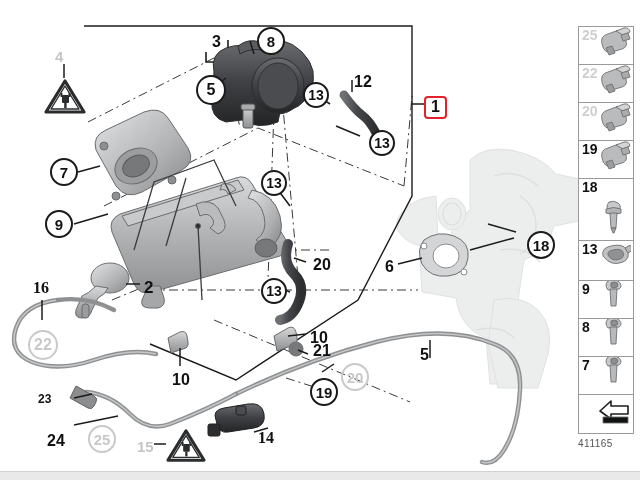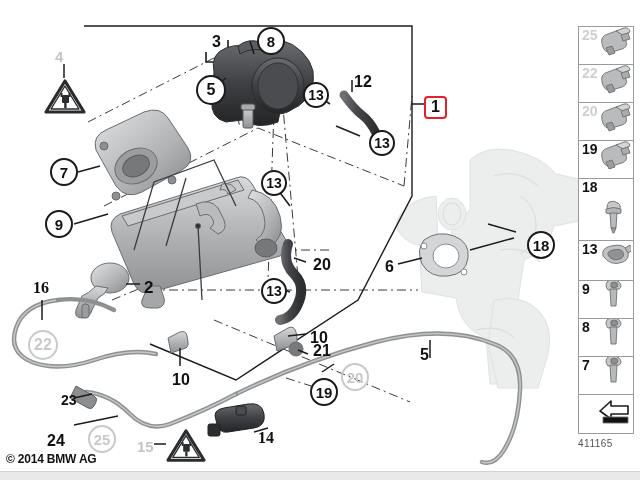--- a/index.html
+++ b/index.html
@@ -291,21 +291,21 @@
       <div class="lbl" style="left: 354px; top: 73px; font-size: 16px;">12</div>
       <div class="lbl hl" style="left: 424px; top: 96px; font-size: 16px;">1</div>
       <div class="lbl" style="left: 144px; top: 278px; font-size: 17px;">2</div>
       <div class="lbl" style="left: 33px; top: 279px; font-size: 16px; font-family: Liberation Serif, serif;">16</div>
       <div class="lbl" style="left: 385px; top: 258px; font-size: 16px;">6</div>
       <div class="lbl" style="left: 313px; top: 256px; font-size: 16px;">20</div>
       <div class="lbl" style="left: 310px; top: 329px; font-size: 16px;">10</div>
       <div class="lbl" style="left: 313px; top: 342px; font-size: 16px;">21</div>
       <div class="lbl" style="left: 172px; top: 371px; font-size: 16px;">10</div>
       <div class="lbl" style="left: 420px; top: 346px; font-size: 16px;">5</div>
-      <div class="lbl" style="left: 61px; top: 392px; font-size: 14px;">23</div>
+      <div class="lbl" style="left: 38px; top: 392px; font-size: 12px;">23</div>
       <div class="lbl" style="left: 47px; top: 432px; font-size: 16px;">24</div>
       <div class="lbl" style="left: 258px; top: 429px; font-size: 16px; font-family: Liberation Serif, serif;">14</div>
       <div class="lbl dim" style="left: 137px; top: 438px; font-size: 15px;">15</div>
     </div>
 
   <div class="sidebar" id="sidebar">
       <div class="scell" style="height: 38px;">
         <span class="num dim">25</span>
         <span class="art"><svg width="34" height="34" viewBox="0 0 34 34">
             <g stroke="#6d6f71" stroke-width="0.9">
@@ -404,16 +404,15 @@
         <span class="art"><svg width="34" height="34" viewBox="0 0 34 34">
             <g stroke="#6d6f71" stroke-width="0.9">
               <path d="M3,18 L14,8 L14,13 L31,13 L31,21 L14,21 L14,26 Z" fill="#fff" stroke="#1c1d1f" stroke-width="1.6" stroke-linejoin="round"></path>
               <path d="M6,24 L31,24 L31,30 L6,30 Z" fill="#111"></path>
             </g>
           </svg></span>
       </div>
     </div>
   <div class="diagid" id="diagid" style="top: 438px;">411165</div>
 
-  <div class="copyr">© 2014 BMW AG</div>
 
   <div class="bottom-strip"></div>
 </div>
 
 </body></html>

